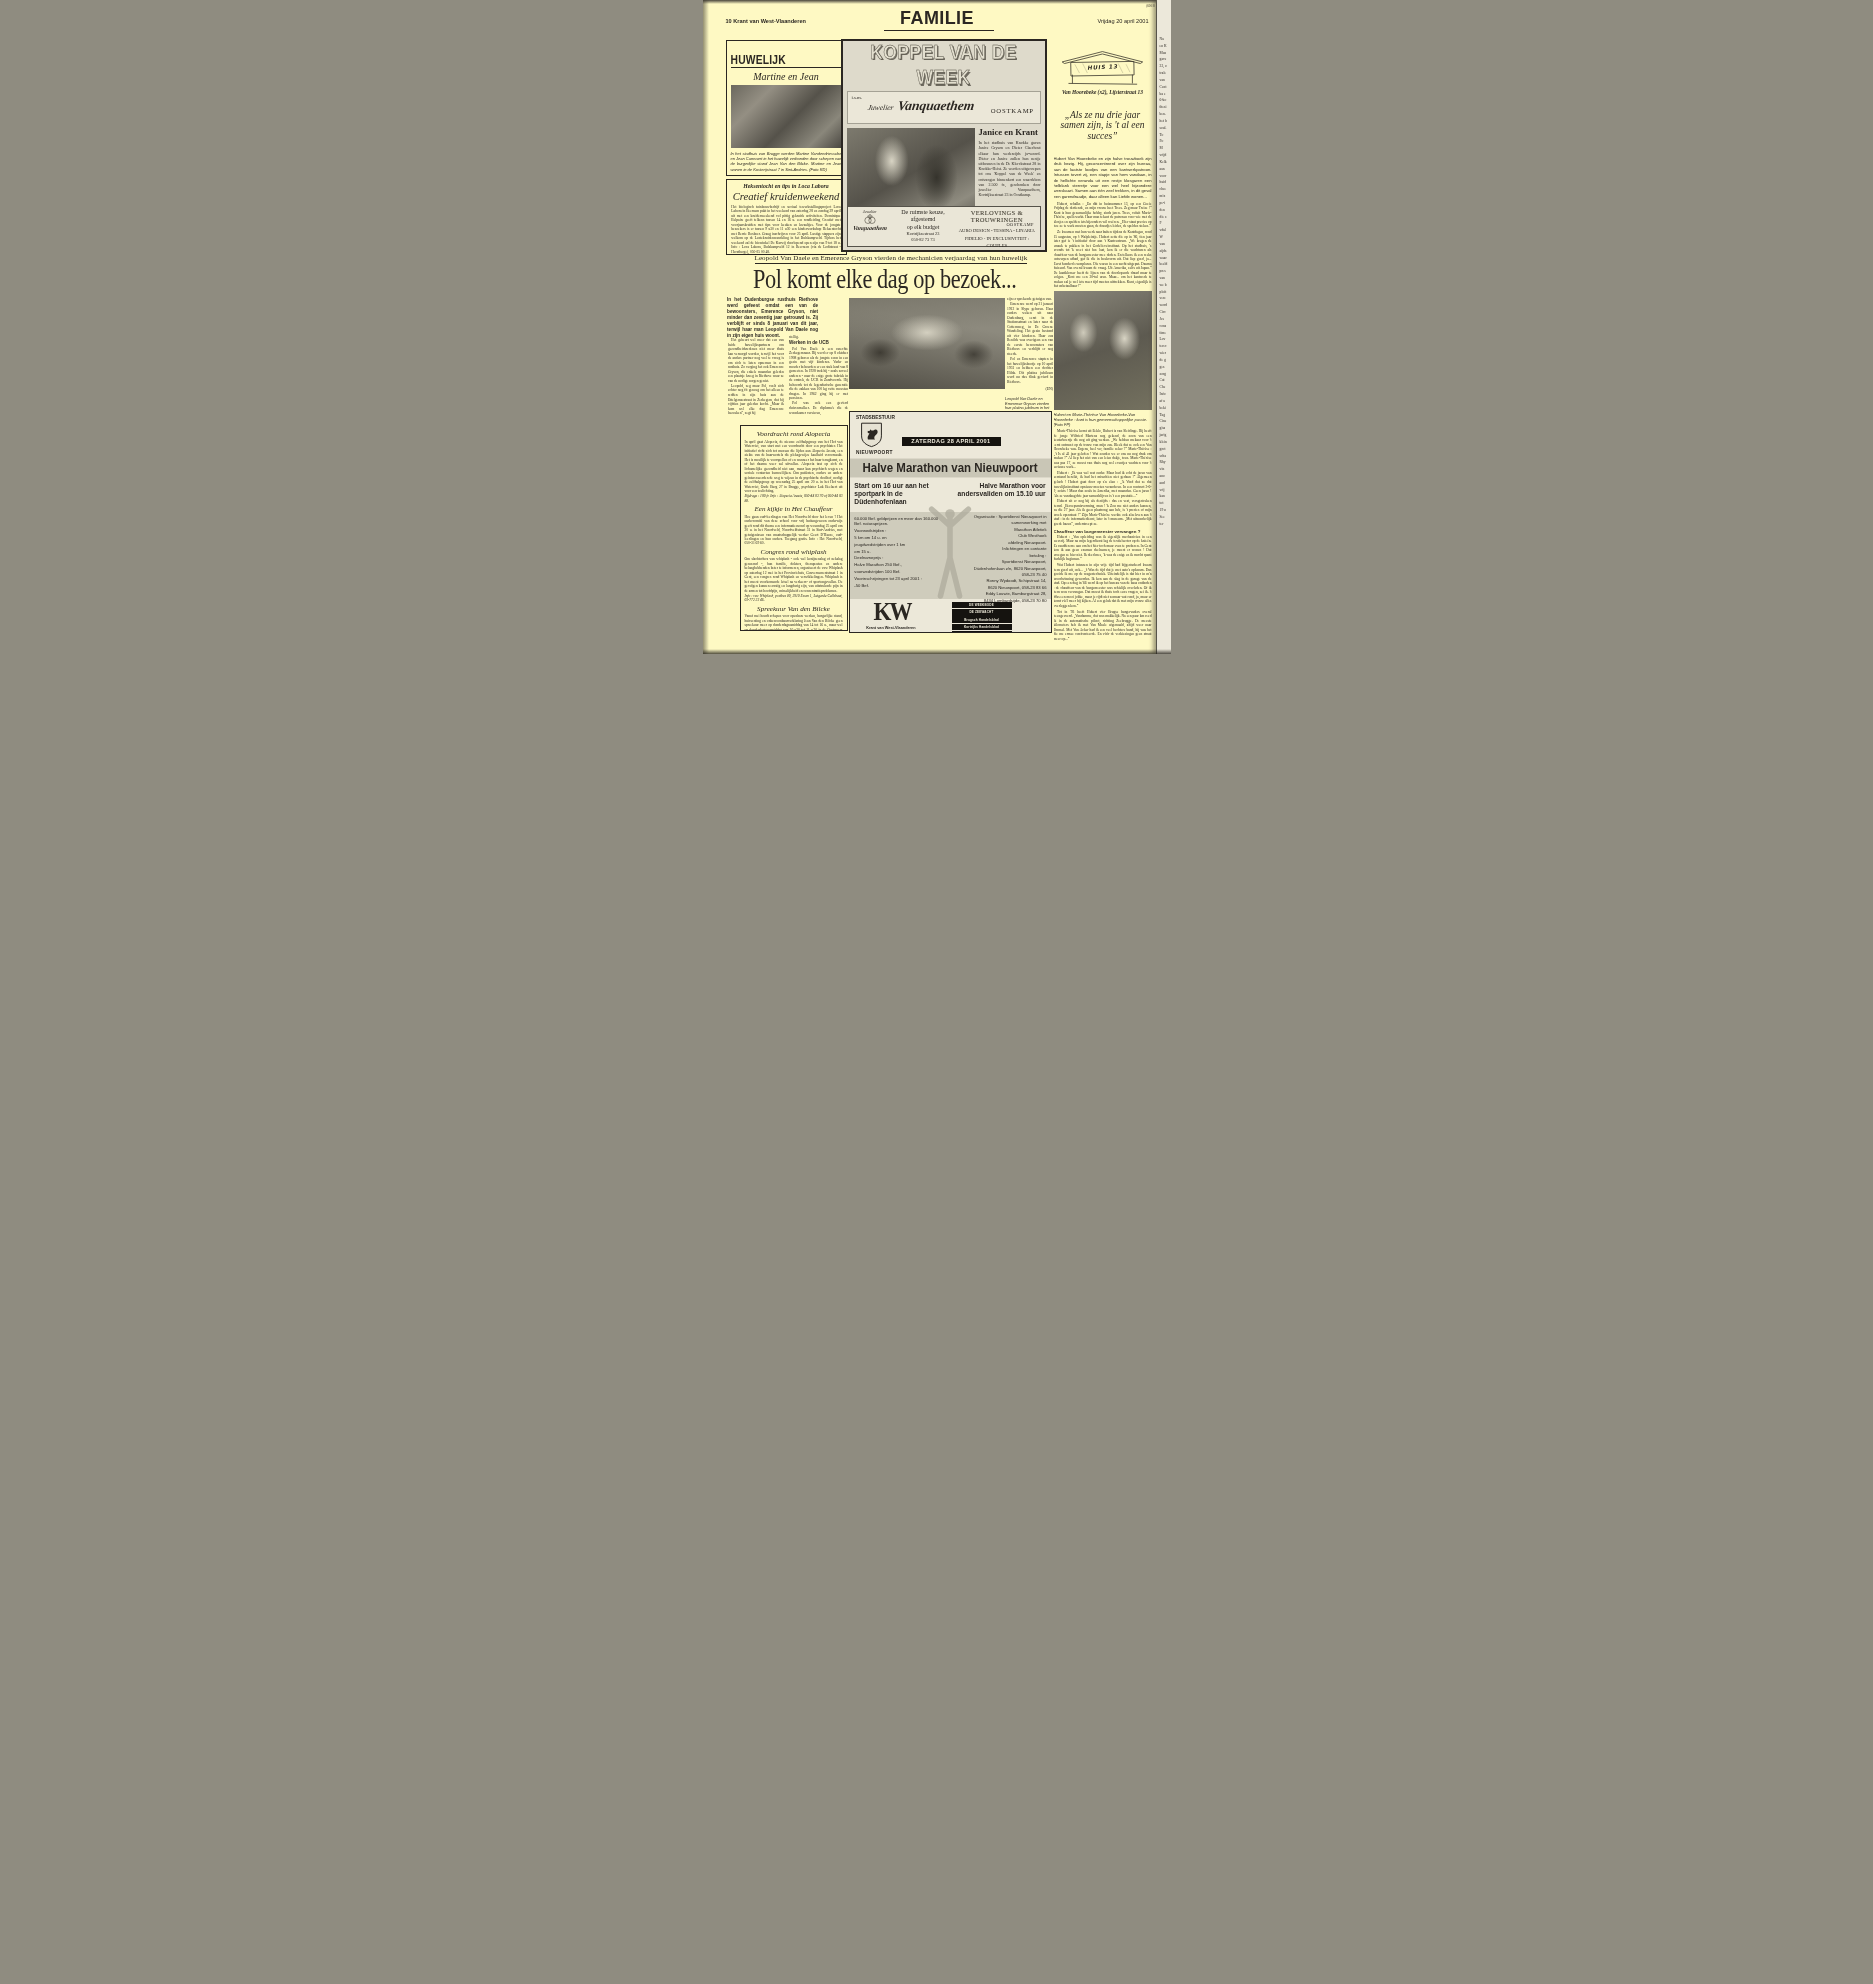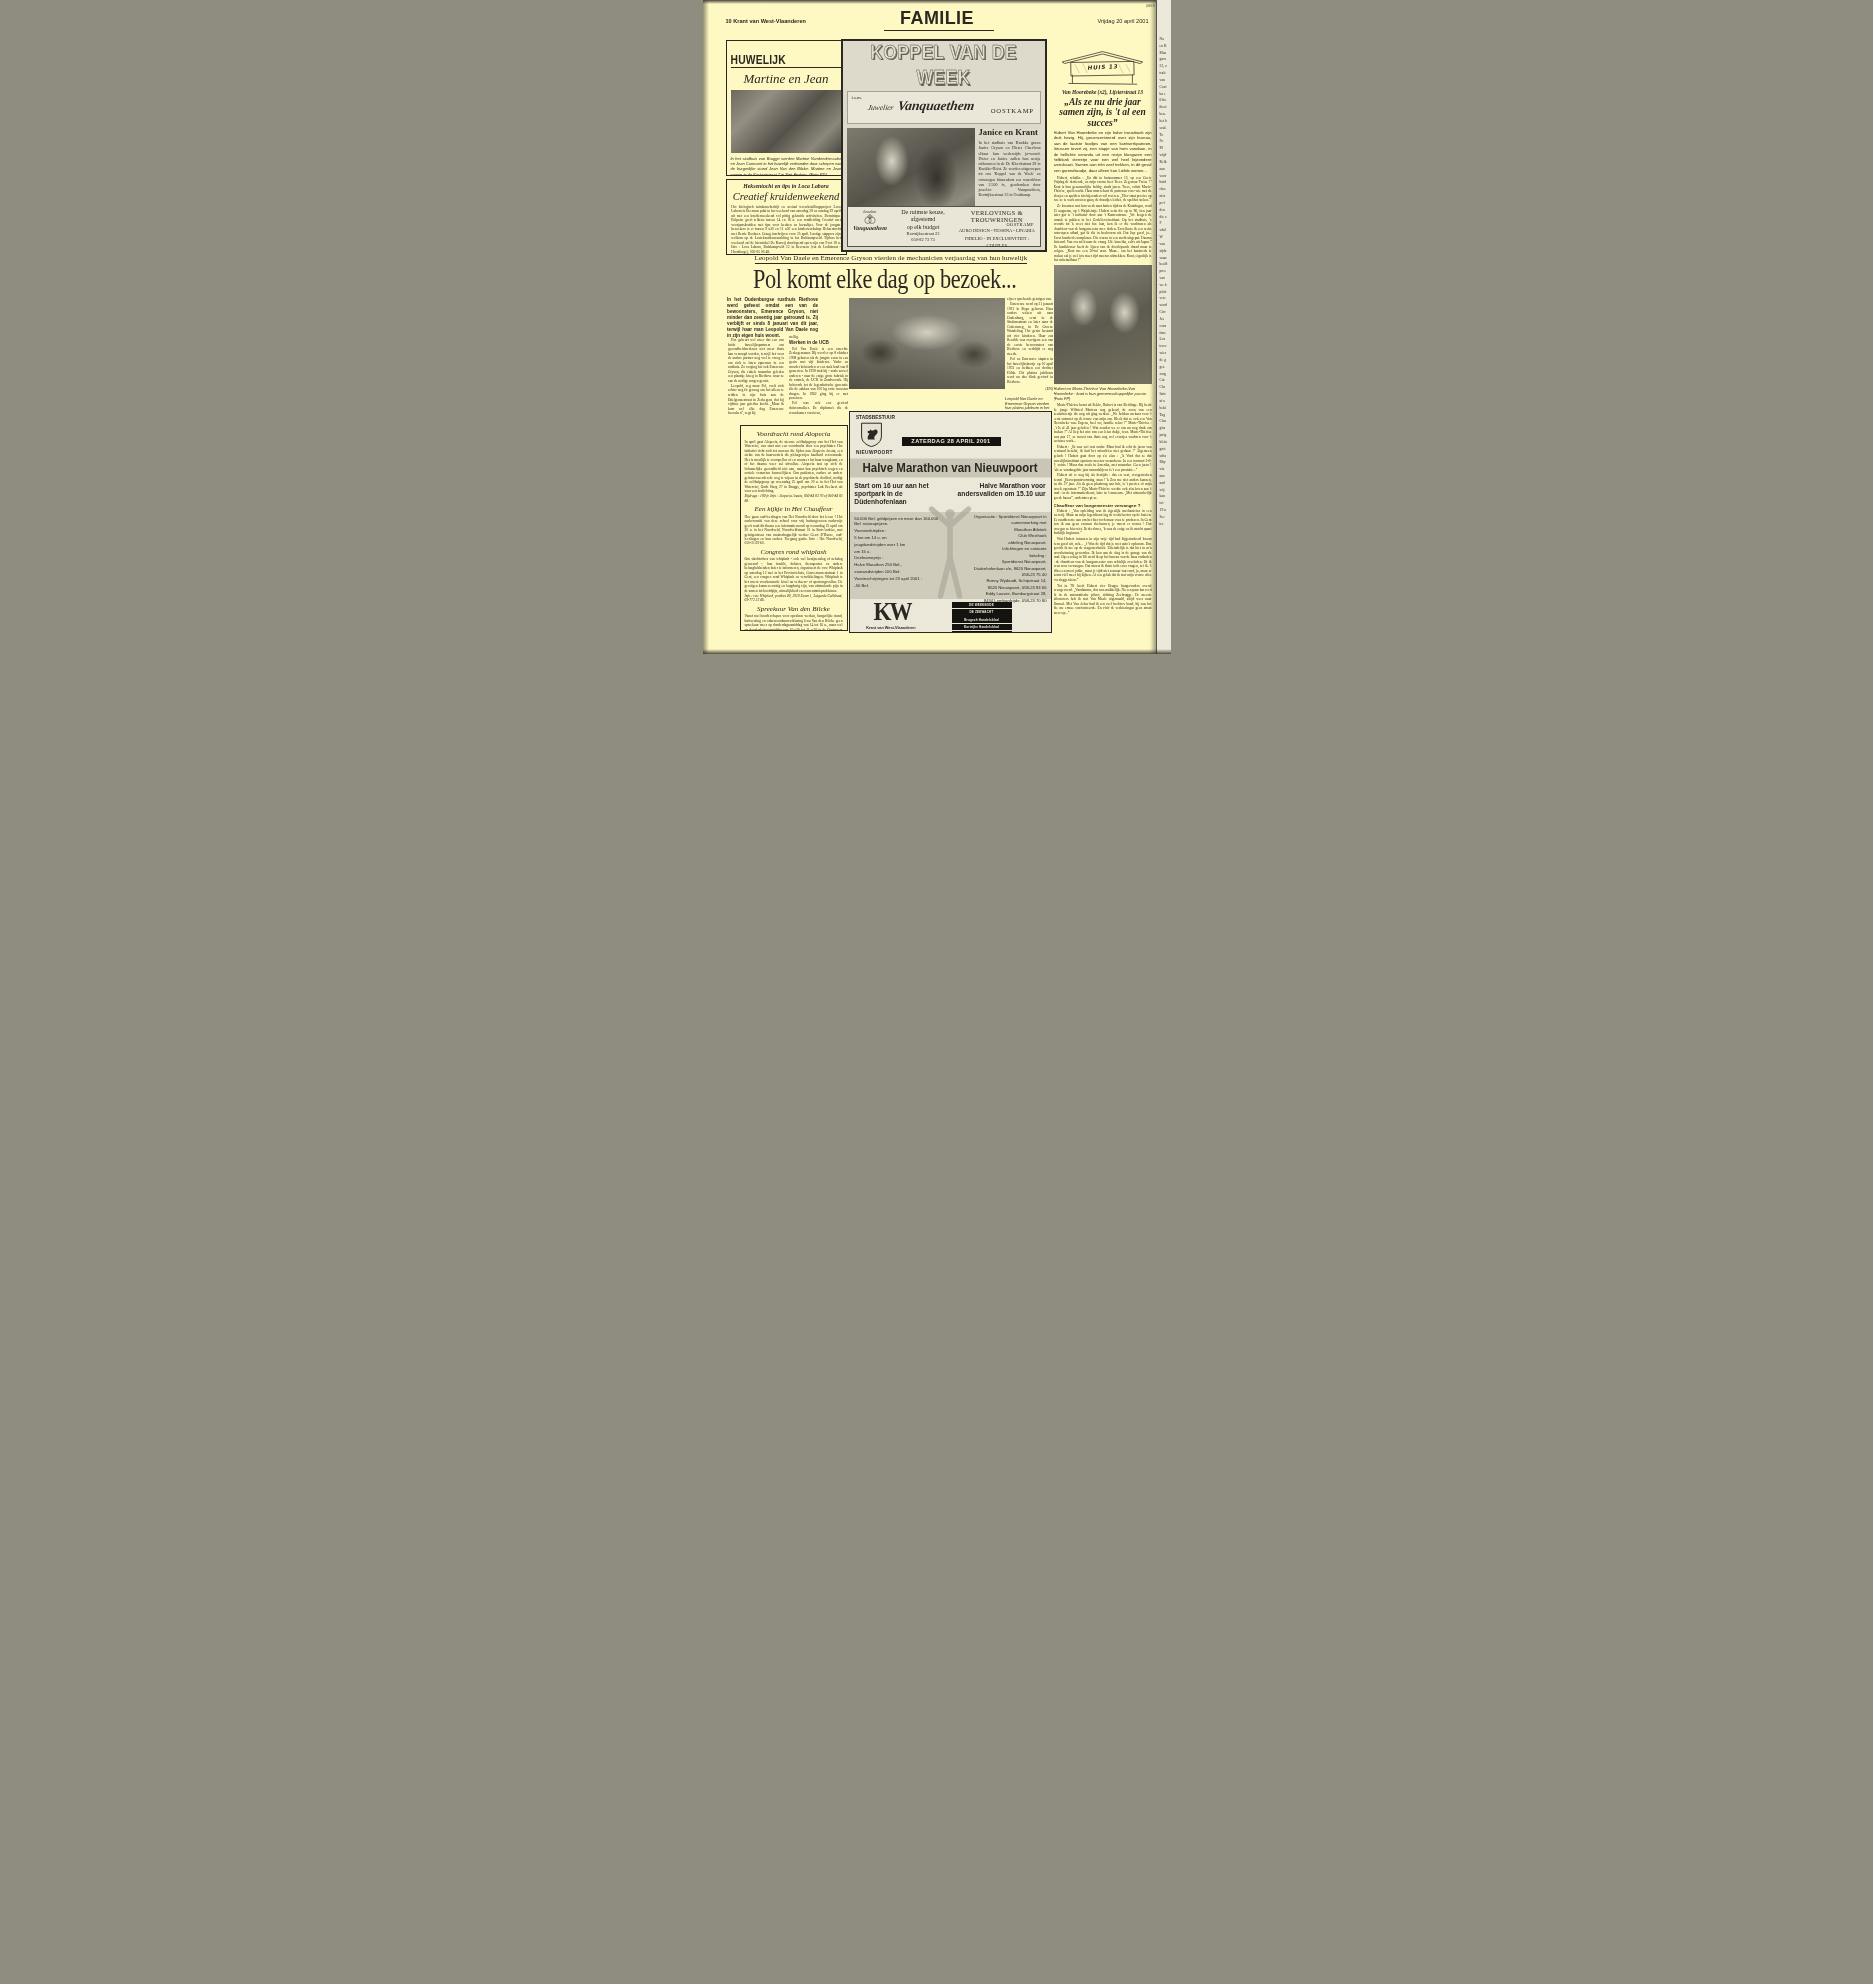--- a/index.html
+++ b/index.html
@@ -16,21 +16,21 @@
   .hdr-left{position:absolute;left:23px;top:17.5px;font-weight:bold;font-size:5.6px;}
   .hdr-title{position:absolute;left:179px;top:8px;width:111px;text-align:center;font-weight:900;
              font-size:18px;letter-spacing:0.4px;transform:scaleY(1.05);}
   .hdr-rule{position:absolute;left:181px;top:30px;width:110px;height:1.2px;}
   .hdr-date{position:absolute;right:22px;top:18px;font-size:5.6px;}
   .corner{position:absolute;font-size:3.2px;color:#3a362c;}
   
   .huwelijk{position:absolute;left:23px;top:40px;width:121px;height:136px;border:0.8px solid #2b2722;padding:13px 4px;overflow:hidden;}
   .huwelijk .label{font-family:"Liberation Sans",sans-serif;font-weight:900;font-size:10.3px;letter-spacing:0.2px;transform:scaleY(1.15);transform-origin:left;}
   .huwelijk .label-rule{height:0.8px;margin:2px 0 3.2px;}
-  .huwelijk .title{text-align:center;font-style:italic;font-size:13px;margin:1.6px 0 3.2px;}
+  .huwelijk .title{text-align:center;font-style:italic;font-size:10px;margin:1.6px 0 3.2px;}
   .huwelijk .photo{height:63px;}
   .huwelijk .cap{font-family:"Liberation Sans",sans-serif;font-style:italic;font-size:4px;line-height:1.3;text-align:justify;margin-top:2.8px;}
   .kruiden{position:absolute;left:23px;top:179px;width:121px;height:76px;border:0.8px solid #2b2722;padding:3.2px 4.8px;overflow:hidden;}
   .kruiden .kick{font-weight:bold;font-style:italic;font-size:5.8px;text-align:center;}
   .kruiden .head{font-style:italic;font-size:10.7px;text-align:center;margin:0.8px 0 2.8px;}
   .kruiden .body{font-size:3.6px;line-height:1.25;text-align:justify;}
   
   .koppel{position:absolute;left:139px;top:40px;width:204px;height:211px;border:0.8px solid #2b2722;outline:0.4px solid #2b2722;outline-offset:0.8px;background:#dedacb;}
   .koppel .mast{margin-top:3.2px;text-align:center;font-family:"Liberation Sans",sans-serif;font-weight:700;font-size:17.5px;
      letter-spacing:0.4px;color:#e3dfcf;-webkit-text-stroke:0.4px #4d493f;text-shadow:1.2px 1.2px 0 #6f6b60;transform:scaleY(1.2);}
@@ -59,21 +59,21 @@
   .adstrip .addr{margin-top:auto;font-size:4.4px;line-height:1.45;}
   .adstrip .right{width:79px;text-align:center;}
   .adstrip .rings{font-size:6.4px;letter-spacing:0.4px;color:#474338;text-shadow:0.4px 0.4px 0 #b9b5a6;}
   .adstrip .brands{font-size:4.6px;margin-top:4px;line-height:1.6;}
   
   .hoore{position:absolute;left:351px;top:38px;width:98px;height:613px;overflow:hidden;}
   .sketch{position:relative;height:35px;margin:12px 5.6px 1.6px;}
   .sketch .sign{position:absolute;left:50%;top:13.5px;transform:translateX(-50%) rotate(-3deg);
      font-family:"DejaVu Sans",sans-serif;font-style:italic;font-weight:bold;font-size:5.6px;letter-spacing:0.8px;}
   .hoore .kick{font-weight:bold;font-style:italic;font-size:5.4px;text-align:center;margin-top:4px;}
-  .hoore .head{font-style:italic;font-size:9.5px;line-height:1.08;text-align:center;margin:2px 0;font-weight:bold;}
+  .hoore .head{font-style:italic;font-size:9.5px;line-height:1.08;text-align:center;margin:15px 0;}
   .hoore .intro{font-family:"Liberation Sans",sans-serif;font-size:4.2px;line-height:1.3;text-align:justify;margin-bottom:2.4px;}
   .hoore p{font-size:3.6px;line-height:1.26;text-align:justify;margin:0 0 1.2px;text-indent:3.6px;}
   .hoore .photo2{height:119px;margin:2.4px 0 1.6px;background:
       radial-gradient(20px 28px at 30% 35%,#cfcbbb,rgba(0,0,0,0) 70%),
       radial-gradient(22px 30px at 72% 40%,#d8d4c4,rgba(0,0,0,0) 70%),
       linear-gradient(160deg,#8a877b,#5d5a50 50%,#74715f);}
   .hoore .cap{font-family:"Liberation Sans",sans-serif;font-style:italic;font-size:4px;line-height:1.25;margin-bottom:2.4px;}
   .hoore .sub{font-family:"Liberation Sans",sans-serif;font-weight:bold;font-size:4.4px;margin:2.4px 0 1.2px;}
   
   .pol-kick{position:absolute;left:52px;top:254px;font-size:7px;letter-spacing:0.1px;border-bottom:0.4px solid #2b2722;padding-bottom:1.2px;}

